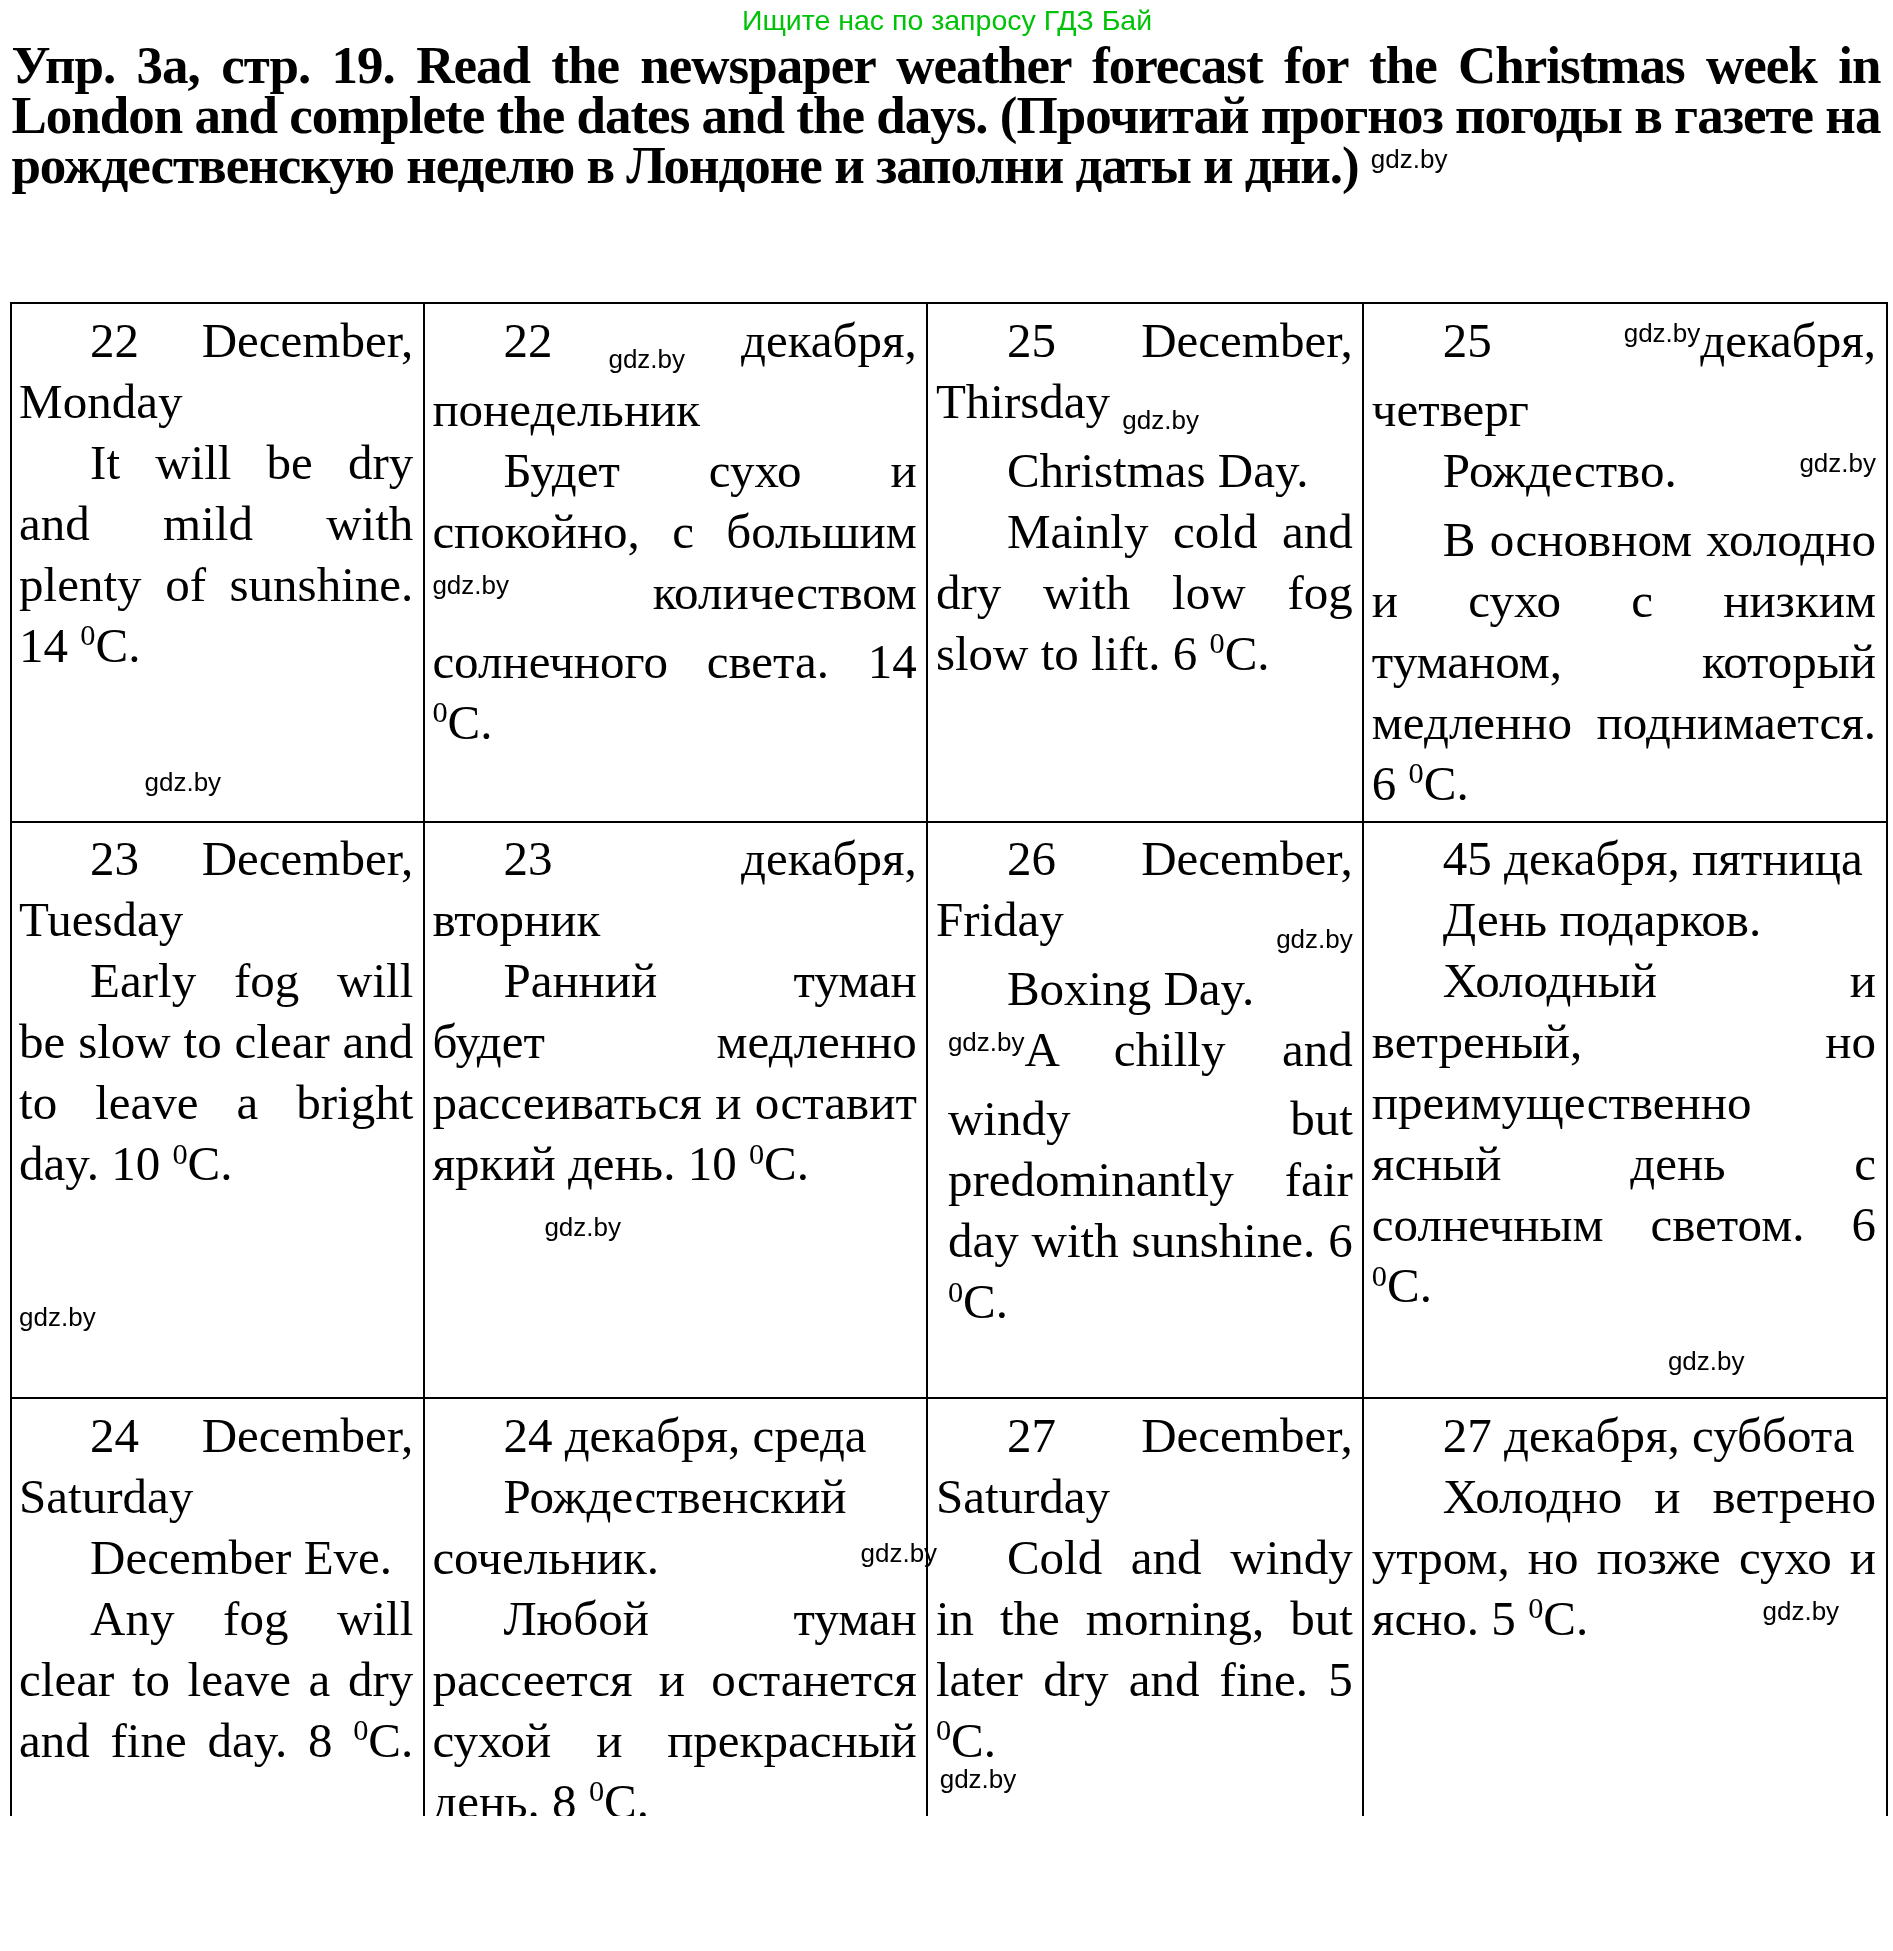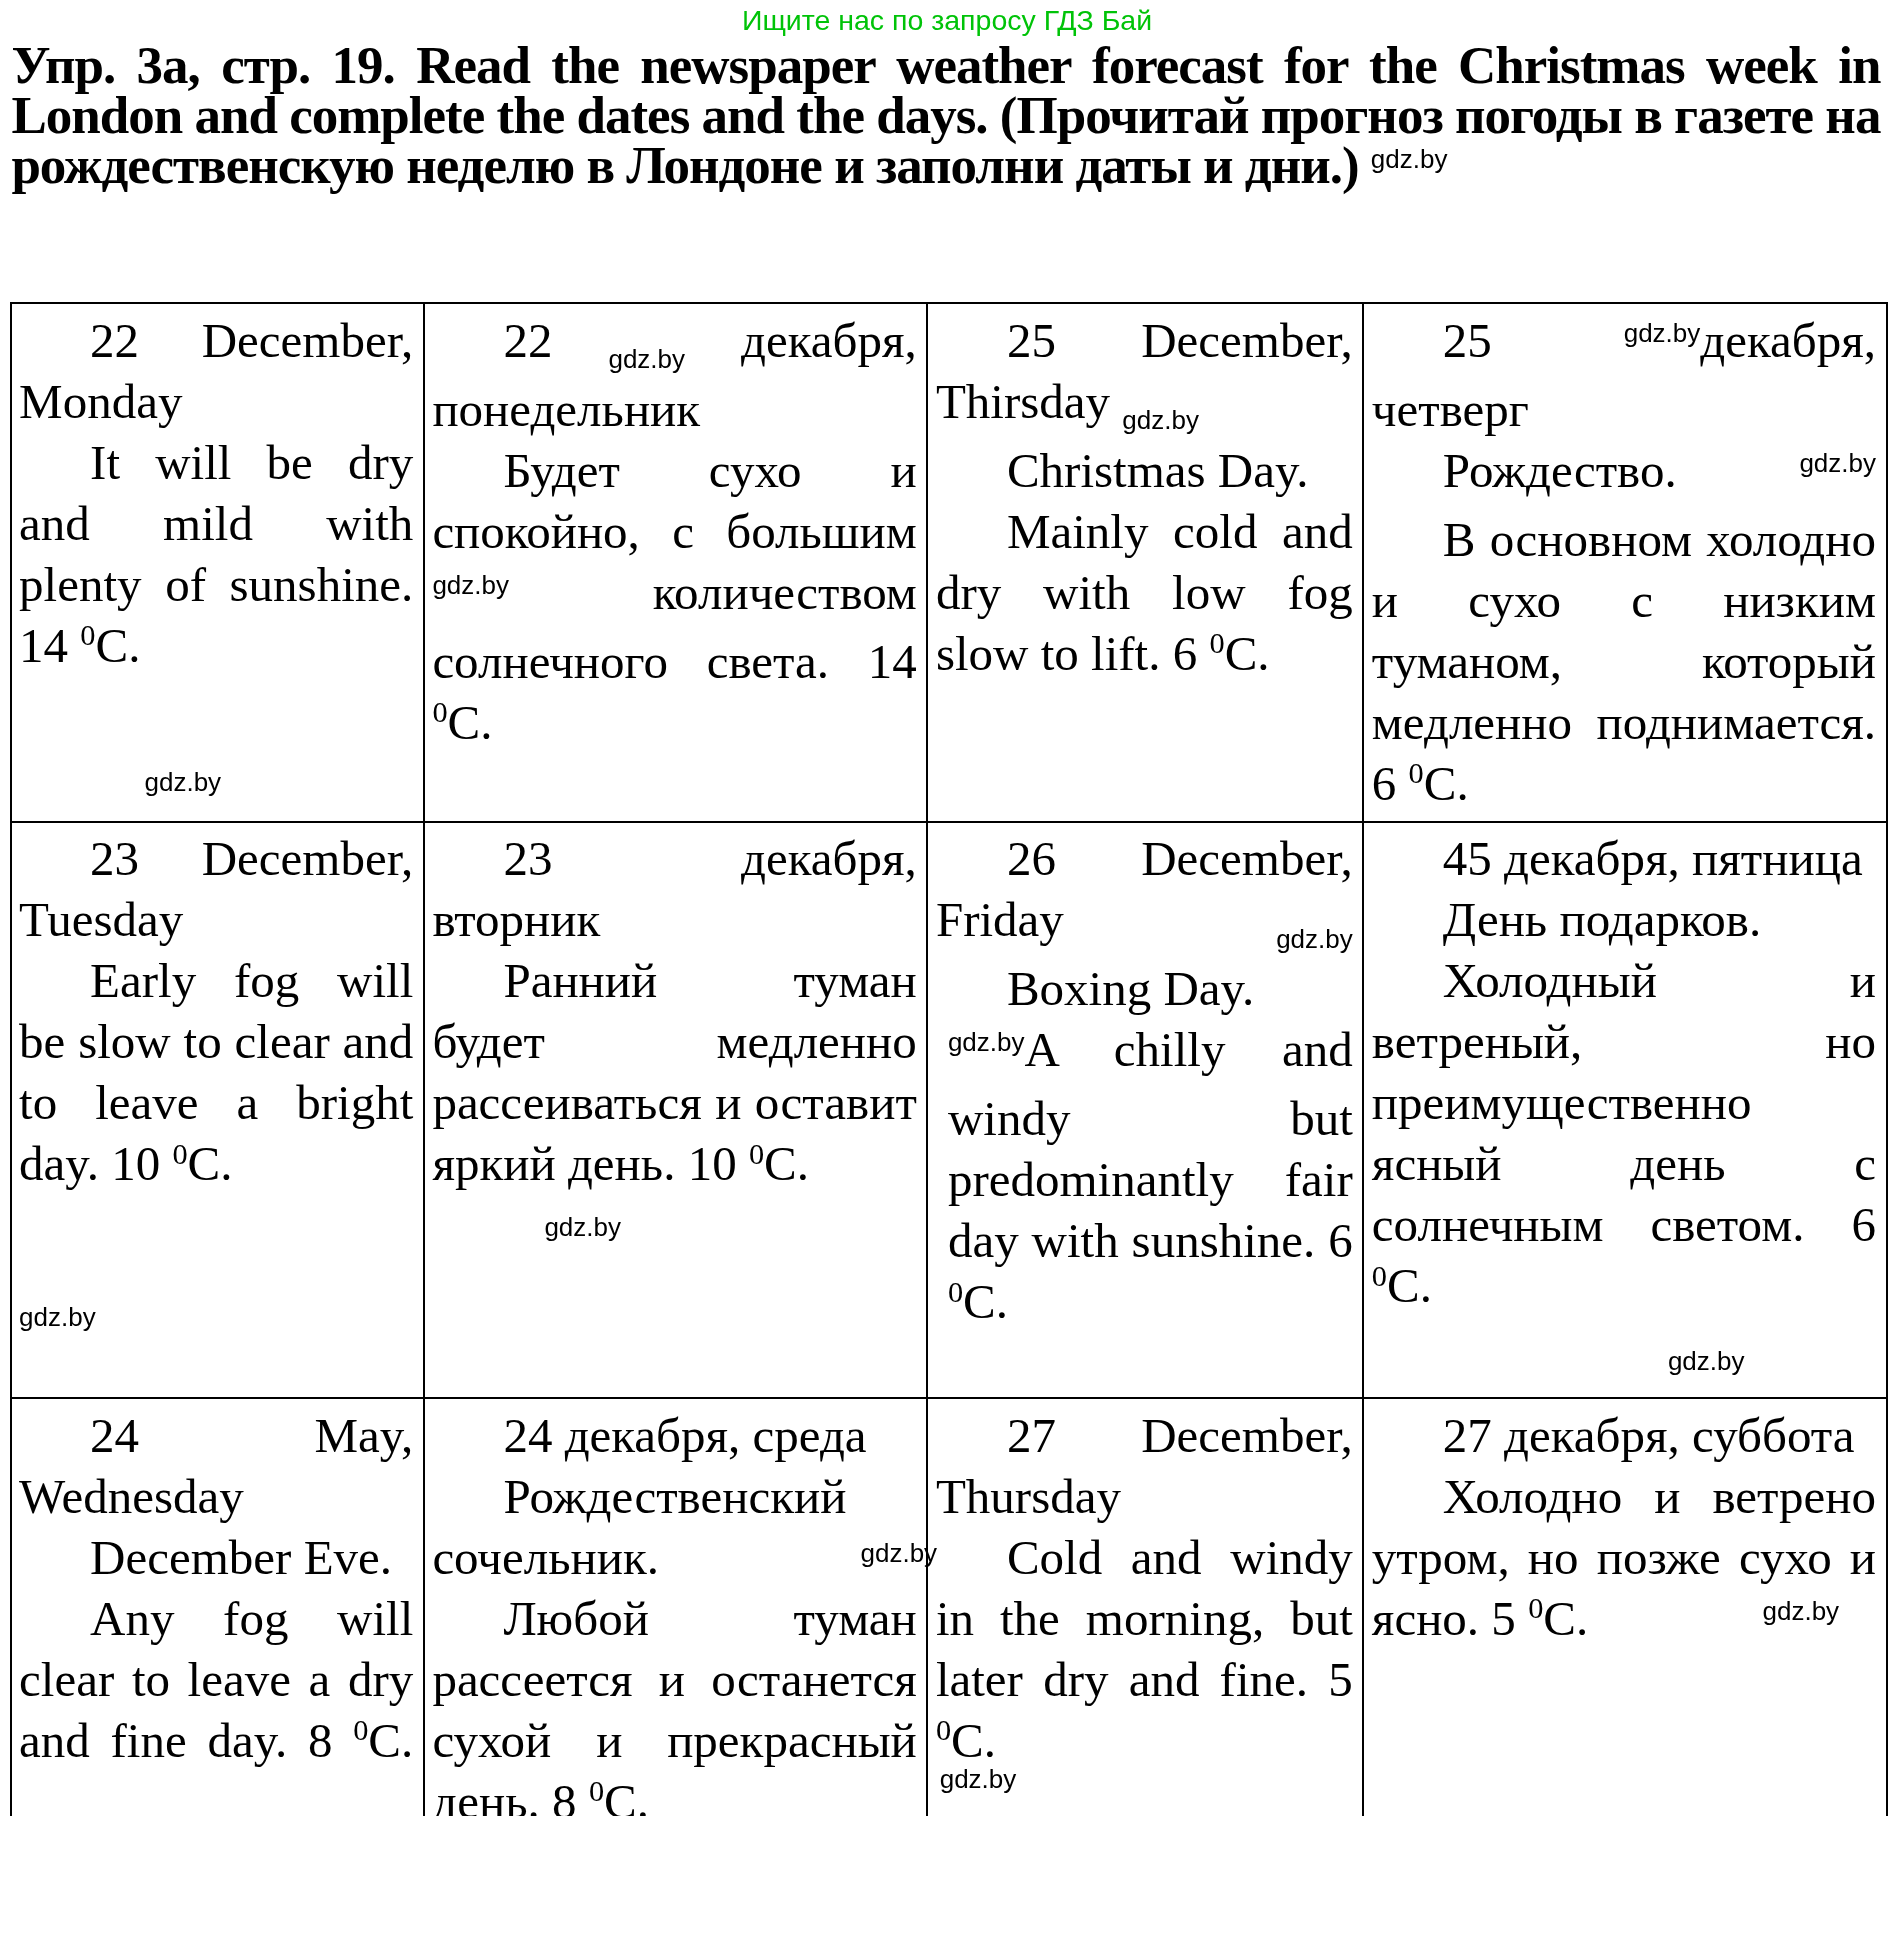--- a/index.html
+++ b/index.html
@@ -142,31 +142,31 @@
             </td>
             <td>
               <p>45 декабря, пятница</p>
               <p>День подарков.</p>
               <p>Холодный и ветреный, но преимущественно ясный день с солнечным светом. 6 <sup class="deg">0</sup>C.</p>
               <span class="wm-abs pos-r2c4">gdz.by</span>
             </td>
           </tr>
           <tr class="r3">
             <td>
-              <p>24 May, Wednesday</p>
+              <p>24 December, Saturday</p>
               <p>December Eve.</p>
               <p>Any fog will clear to leave a dry and fine day. 8 <sup class="deg">0</sup>C. <span class="wm sub">gdz.by</span></p>
             </td>
             <td>
               <p>24 декабря, среда</p>
               <p>Рождественский сочельник.</p>
               <p>Любой туман рассеется и останется сухой и прекрасный день. 8 <sup class="deg">0</sup>C.</p>
             </td>
             <td>
-              <p>27 December, Thursday</p>
+              <p>27 December, Saturday</p>
               <p>Cold and windy in the morning, but later dry and fine. 5 <sup class="deg">0</sup>C.</p>
               <span class="wm-abs pos-r3c3">gdz.by</span>
             </td>
             <td>
               <p>27 декабря, суббота</p>
               <p>Холодно и ветрено утром, но позже сухо и ясно. 5 <sup class="deg">0</sup>C. <span class="wm sup gap">gdz.by</span></p>
             </td>
           </tr>
         </tbody>
     </table>

